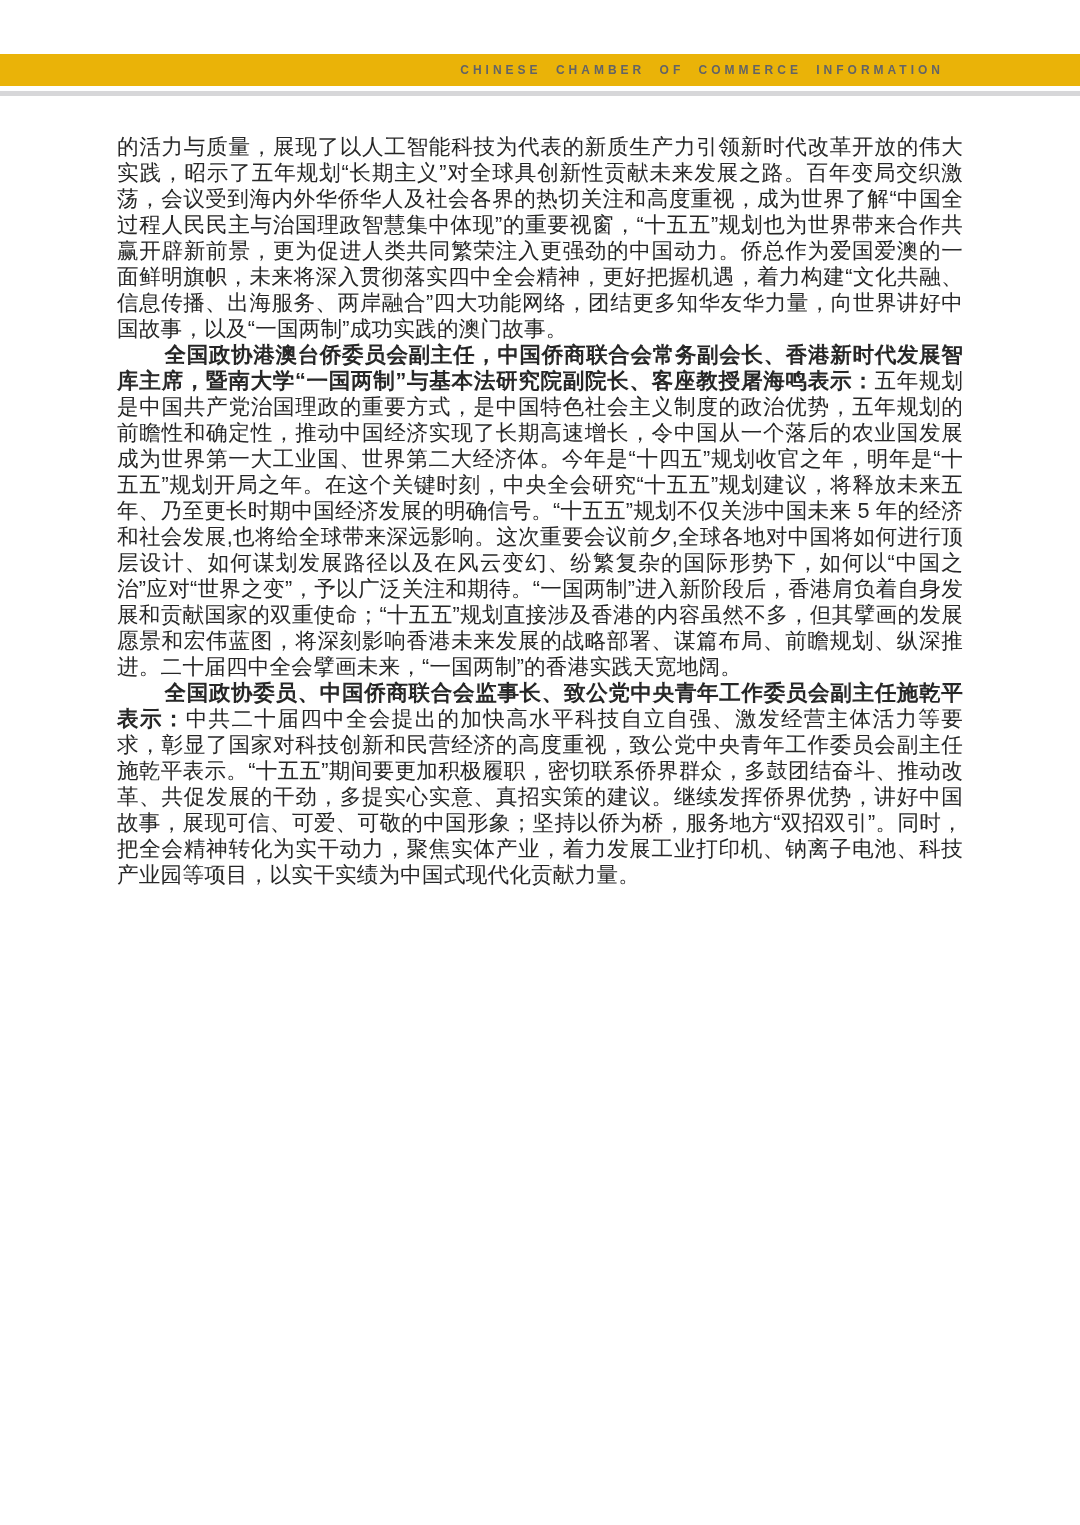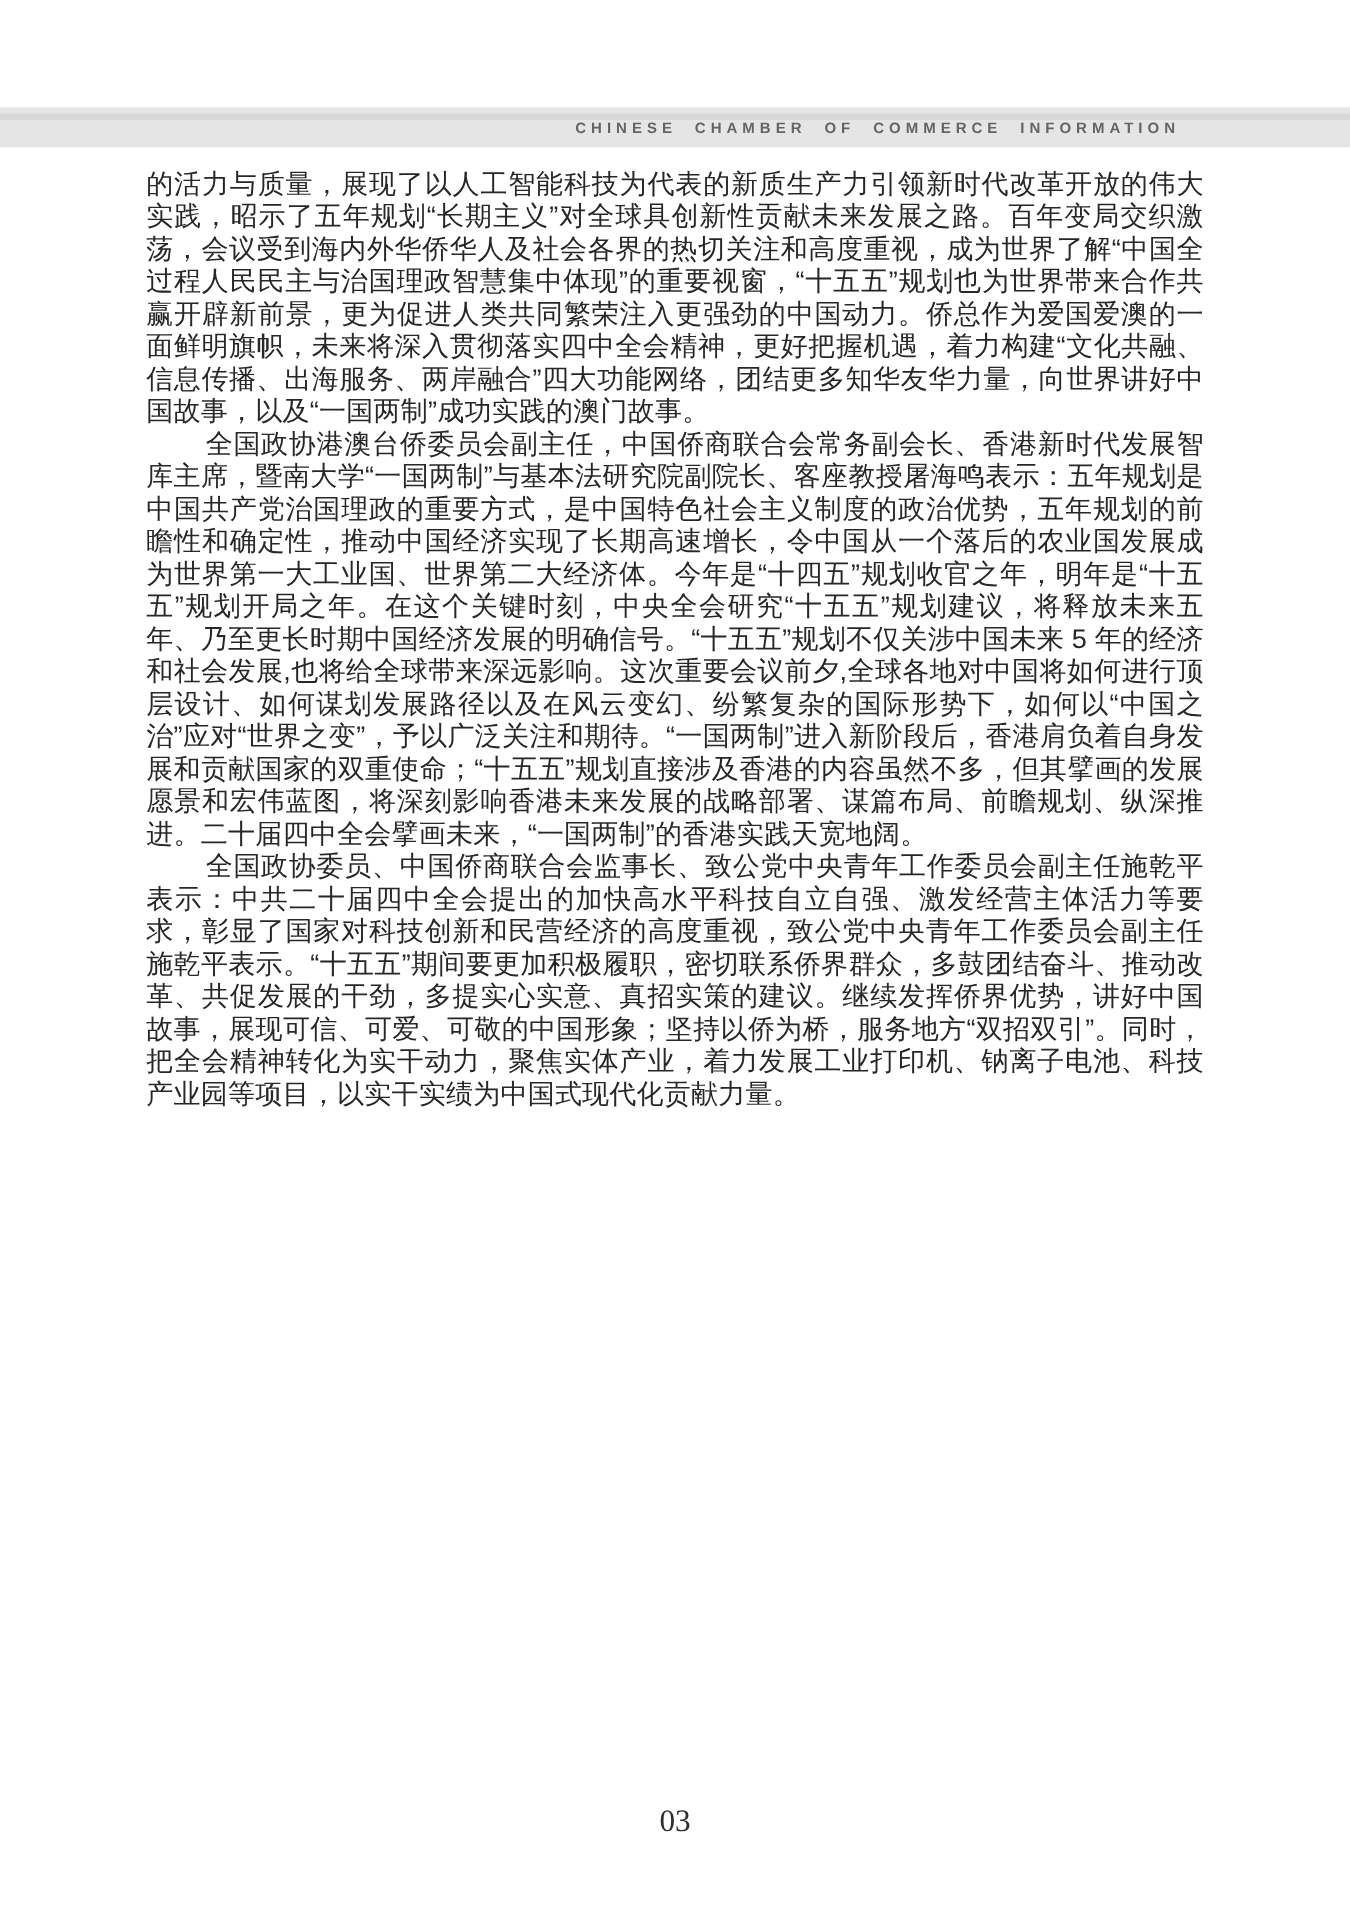--- a/index.html
+++ b/index.html
@@ -14,27 +14,26 @@
     background: #ffffff;
     overflow: hidden;
     font-family: "Liberation Sans", "DejaVu Sans", sans-serif;
   }
   .banner {
     position: absolute;
     top: 54px;
     left: 0;
     right: 0;
     height: 32px;
-    background: #e5e5e5;
+    background: #eab308;
     display: flex;
     align-items: center;
     justify-content: flex-end;
     padding-right: 136px;
     box-sizing: border-box;
-    margin-top: 32px;
   }
   .banner-text {
     font-size: 12px;
     font-weight: 700;
     letter-spacing: 4px;
     word-spacing: 7px;
     color: #636466;
     white-space: nowrap;
   }
   .banner-rule {
@@ -57,21 +56,21 @@
     letter-spacing: 0.2px;
   }
   .content p {
     margin: 0;
     padding: 0;
   }
   .content p.indent {
     text-indent: 2.2em;
   }
   .lead {
-    font-weight: 400;
+    font-weight: 700;
   }
   .page-number {
     position: absolute;
     top: 1444px;
     left: 0;
     width: 100%;
     text-align: center;
     font-family: "Liberation Serif", "DejaVu Serif", serif;
     font-size: 25px;
     color: #2e2e2e;
@@ -89,15 +88,14 @@
 
   <main class="content">
     <p><span class="lead"></span><span>的活力与质量，展现了以人工智能科技为代表的新质生产力引领新时代改革开放的伟大实践，昭示了五年规划“长期主义”对全球具创新性贡献未来发展之路。百年变局交织激荡，会议受到海内外华侨华人及社会各界的热切关注和高度重视，成为世界了解“中国全过程人民民主与治国理政智慧集中体现”的重要视窗，“十五五”规划也为世界带来合作共赢开辟新前景，更为促进人类共同繁荣注入更强劲的中国动力。侨总作为爱国爱澳的一面鲜明旗帜，未来将深入贯彻落实四中全会精神，更好把握机遇，着力构建“文化共融、信息传播、出海服务、两岸融合”四大功能网络，团结更多知华友华力量，向世界讲好中国故事，以及“一国两制”成功实践的澳门故事。</span></p>
 
     <p class="indent"><span class="lead">全国政协港澳台侨委员会副主任，中国侨商联合会常务副会长、香港新时代发展智库主席，暨南大学“一国两制”与基本法研究院副院长、客座教授屠海鸣表示：</span><span>五年规划是中国共产党治国理政的重要方式，是中国特色社会主义制度的政治优势，五年规划的前瞻性和确定性，推动中国经济实现了长期高速增长，令中国从一个落后的农业国发展成为世界第一大工业国、世界第二大经济体。今年是“十四五”规划收官之年，明年是“十五五”规划开局之年。在这个关键时刻，中央全会研究“十五五”规划建议，将释放未来五年、乃至更长时期中国经济发展的明确信号。“十五五”规划不仅关涉中国未来 5 年的经济和社会发展,也将给全球带来深远影响。这次重要会议前夕,全球各地对中国将如何进行顶层设计、如何谋划发展路径以及在风云变幻、纷繁复杂的国际形势下，如何以“中国之治”应对“世界之变”，予以广泛关注和期待。“一国两制”进入新阶段后，香港肩负着自身发展和贡献国家的双重使命；“十五五”规划直接涉及香港的内容虽然不多，但其擘画的发展愿景和宏伟蓝图，将深刻影响香港未来发展的战略部署、谋篇布局、前瞻规划、纵深推进。二十届四中全会擘画未来，“一国两制”的香港实践天宽地阔。</span></p>
 
     <p class="indent"><span class="lead">全国政协委员、中国侨商联合会监事长、致公党中央青年工作委员会副主任施乾平表示：</span><span>中共二十届四中全会提出的加快高水平科技自立自强、激发经营主体活力等要求，彰显了国家对科技创新和民营经济的高度重视，致公党中央青年工作委员会副主任施乾平表示。“十五五”期间要更加积极履职，密切联系侨界群众，多鼓团结奋斗、推动改革、共促发展的干劲，多提实心实意、真招实策的建议。继续发挥侨界优势，讲好中国故事，展现可信、可爱、可敬的中国形象；坚持以侨为桥，服务地方“双招双引”。同时，把全会精神转化为实干动力，聚焦实体产业，着力发展工业打印机、钠离子电池、科技产业园等项目，以实干实绩为中国式现代化贡献力量。</span></p>
 
   </main>
 
-  <div class="page-number">03</div>
 
 </div>
 
 </body></html>

